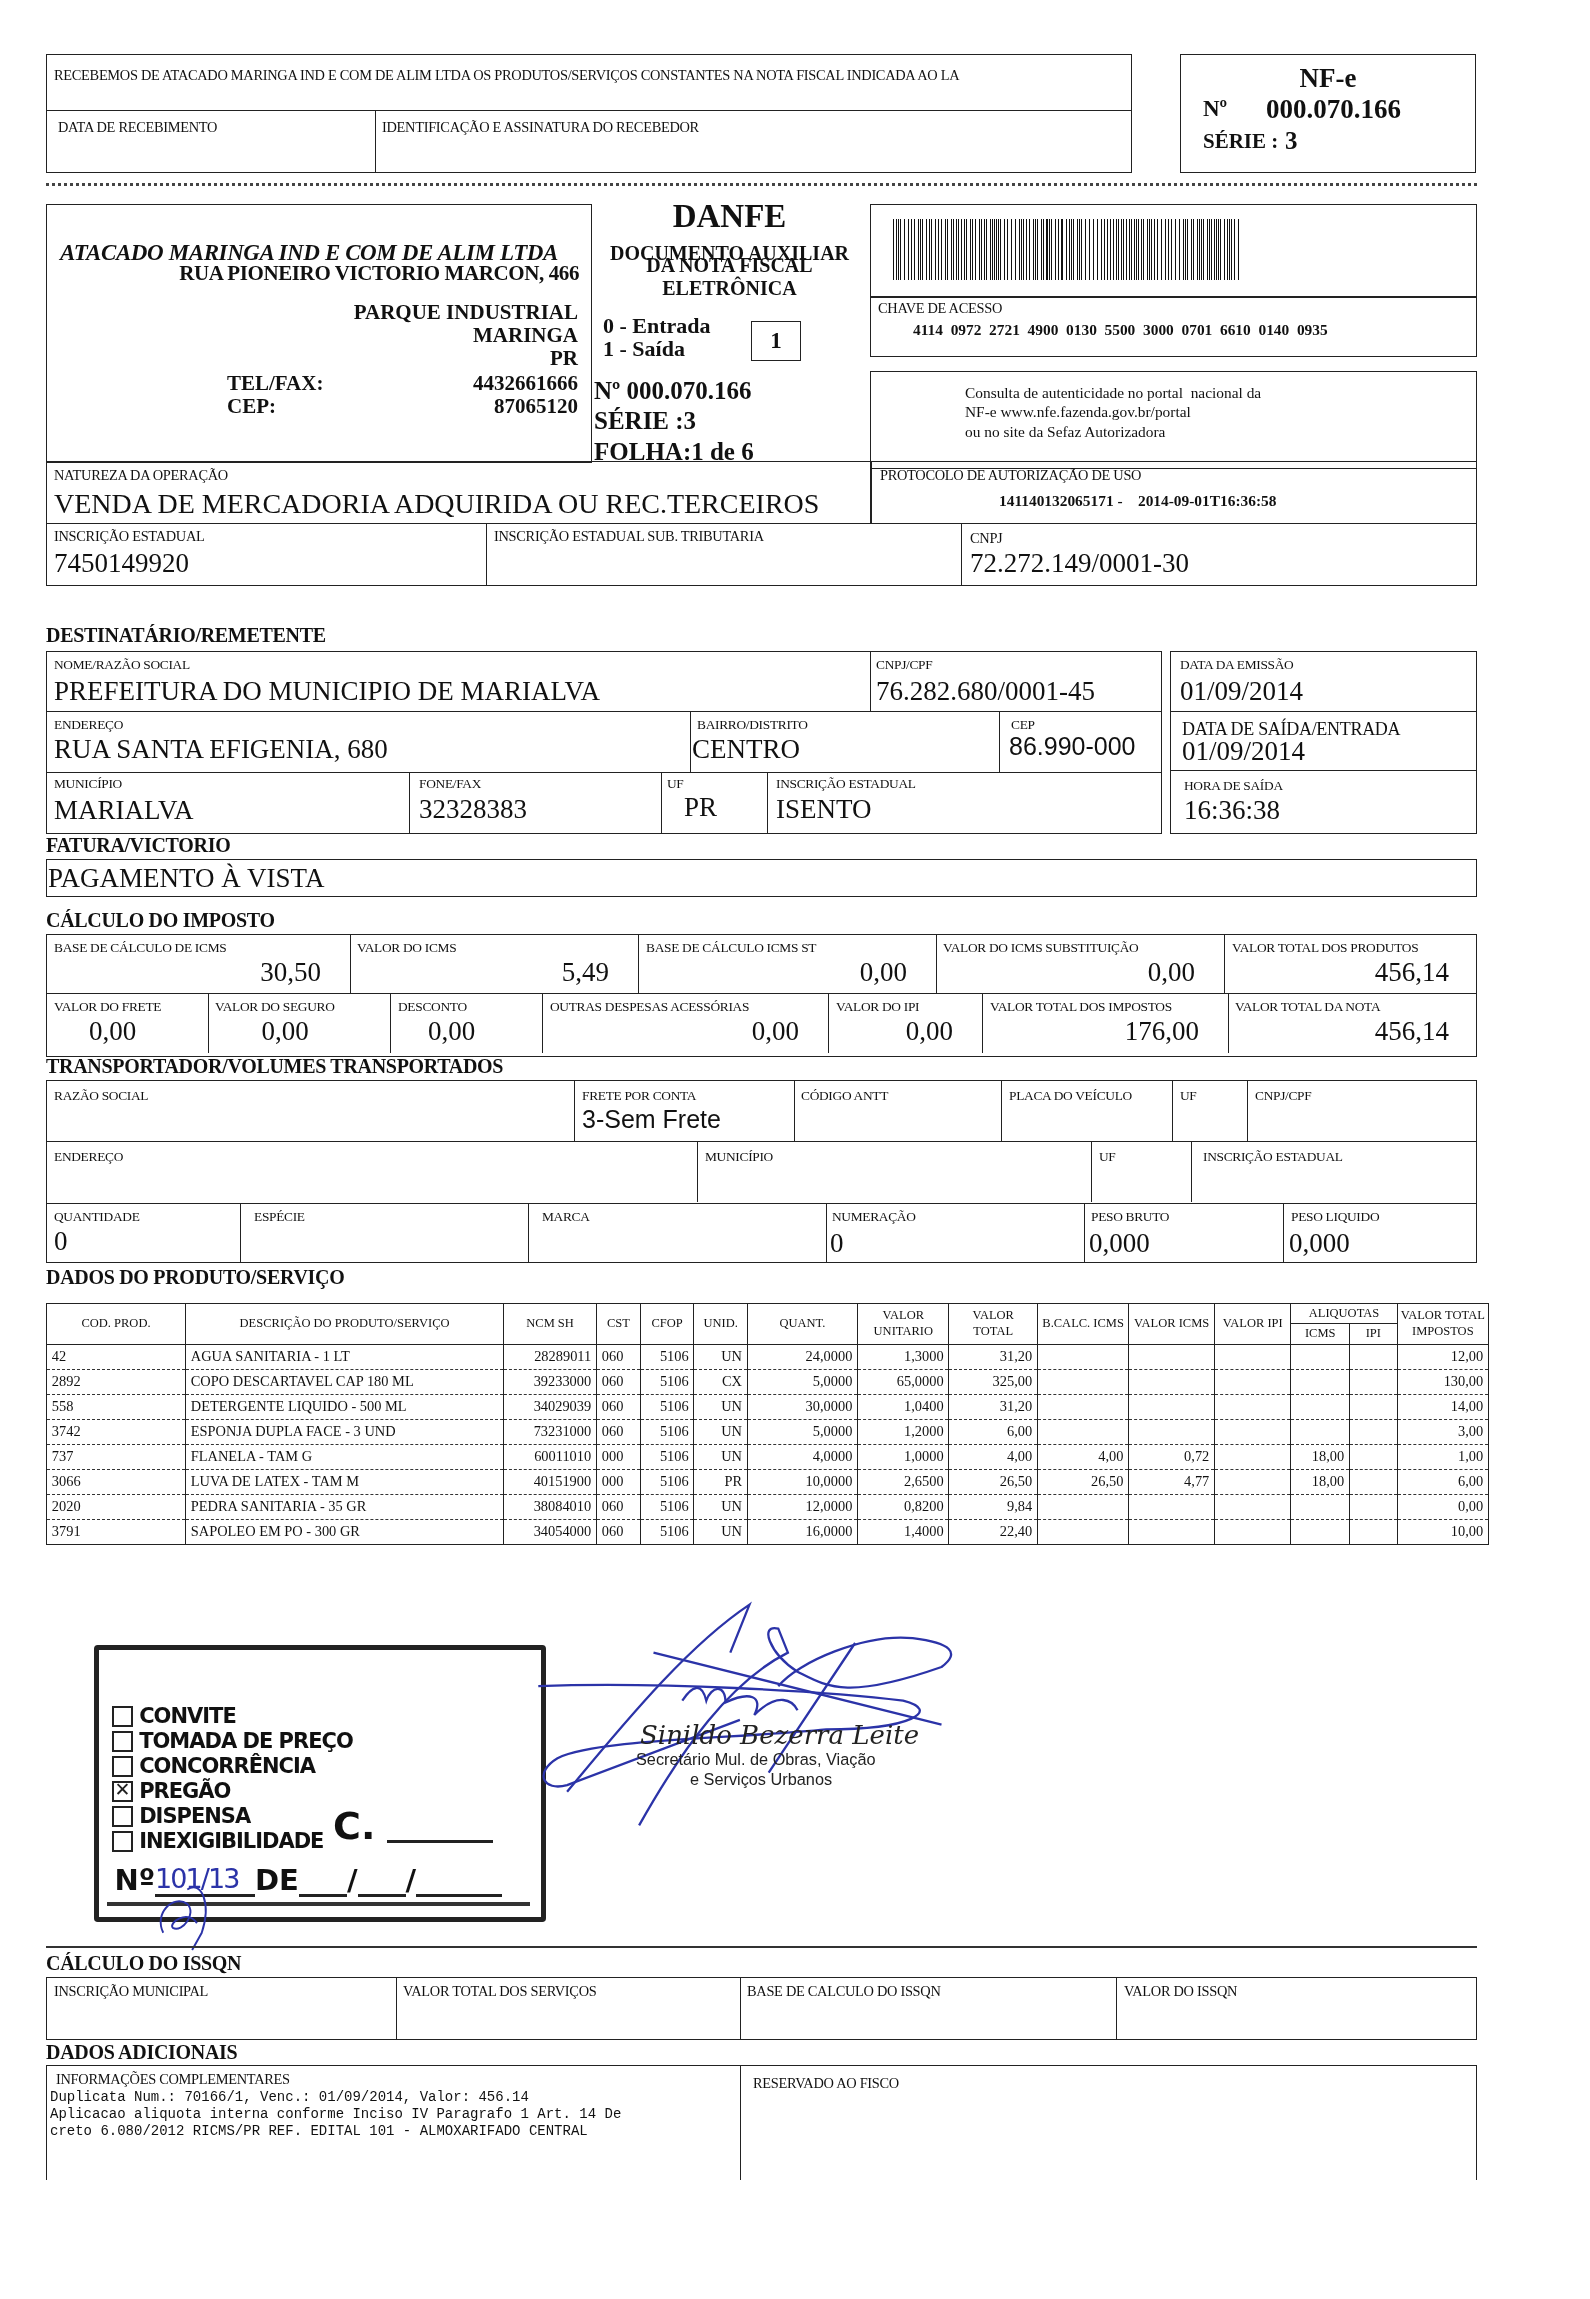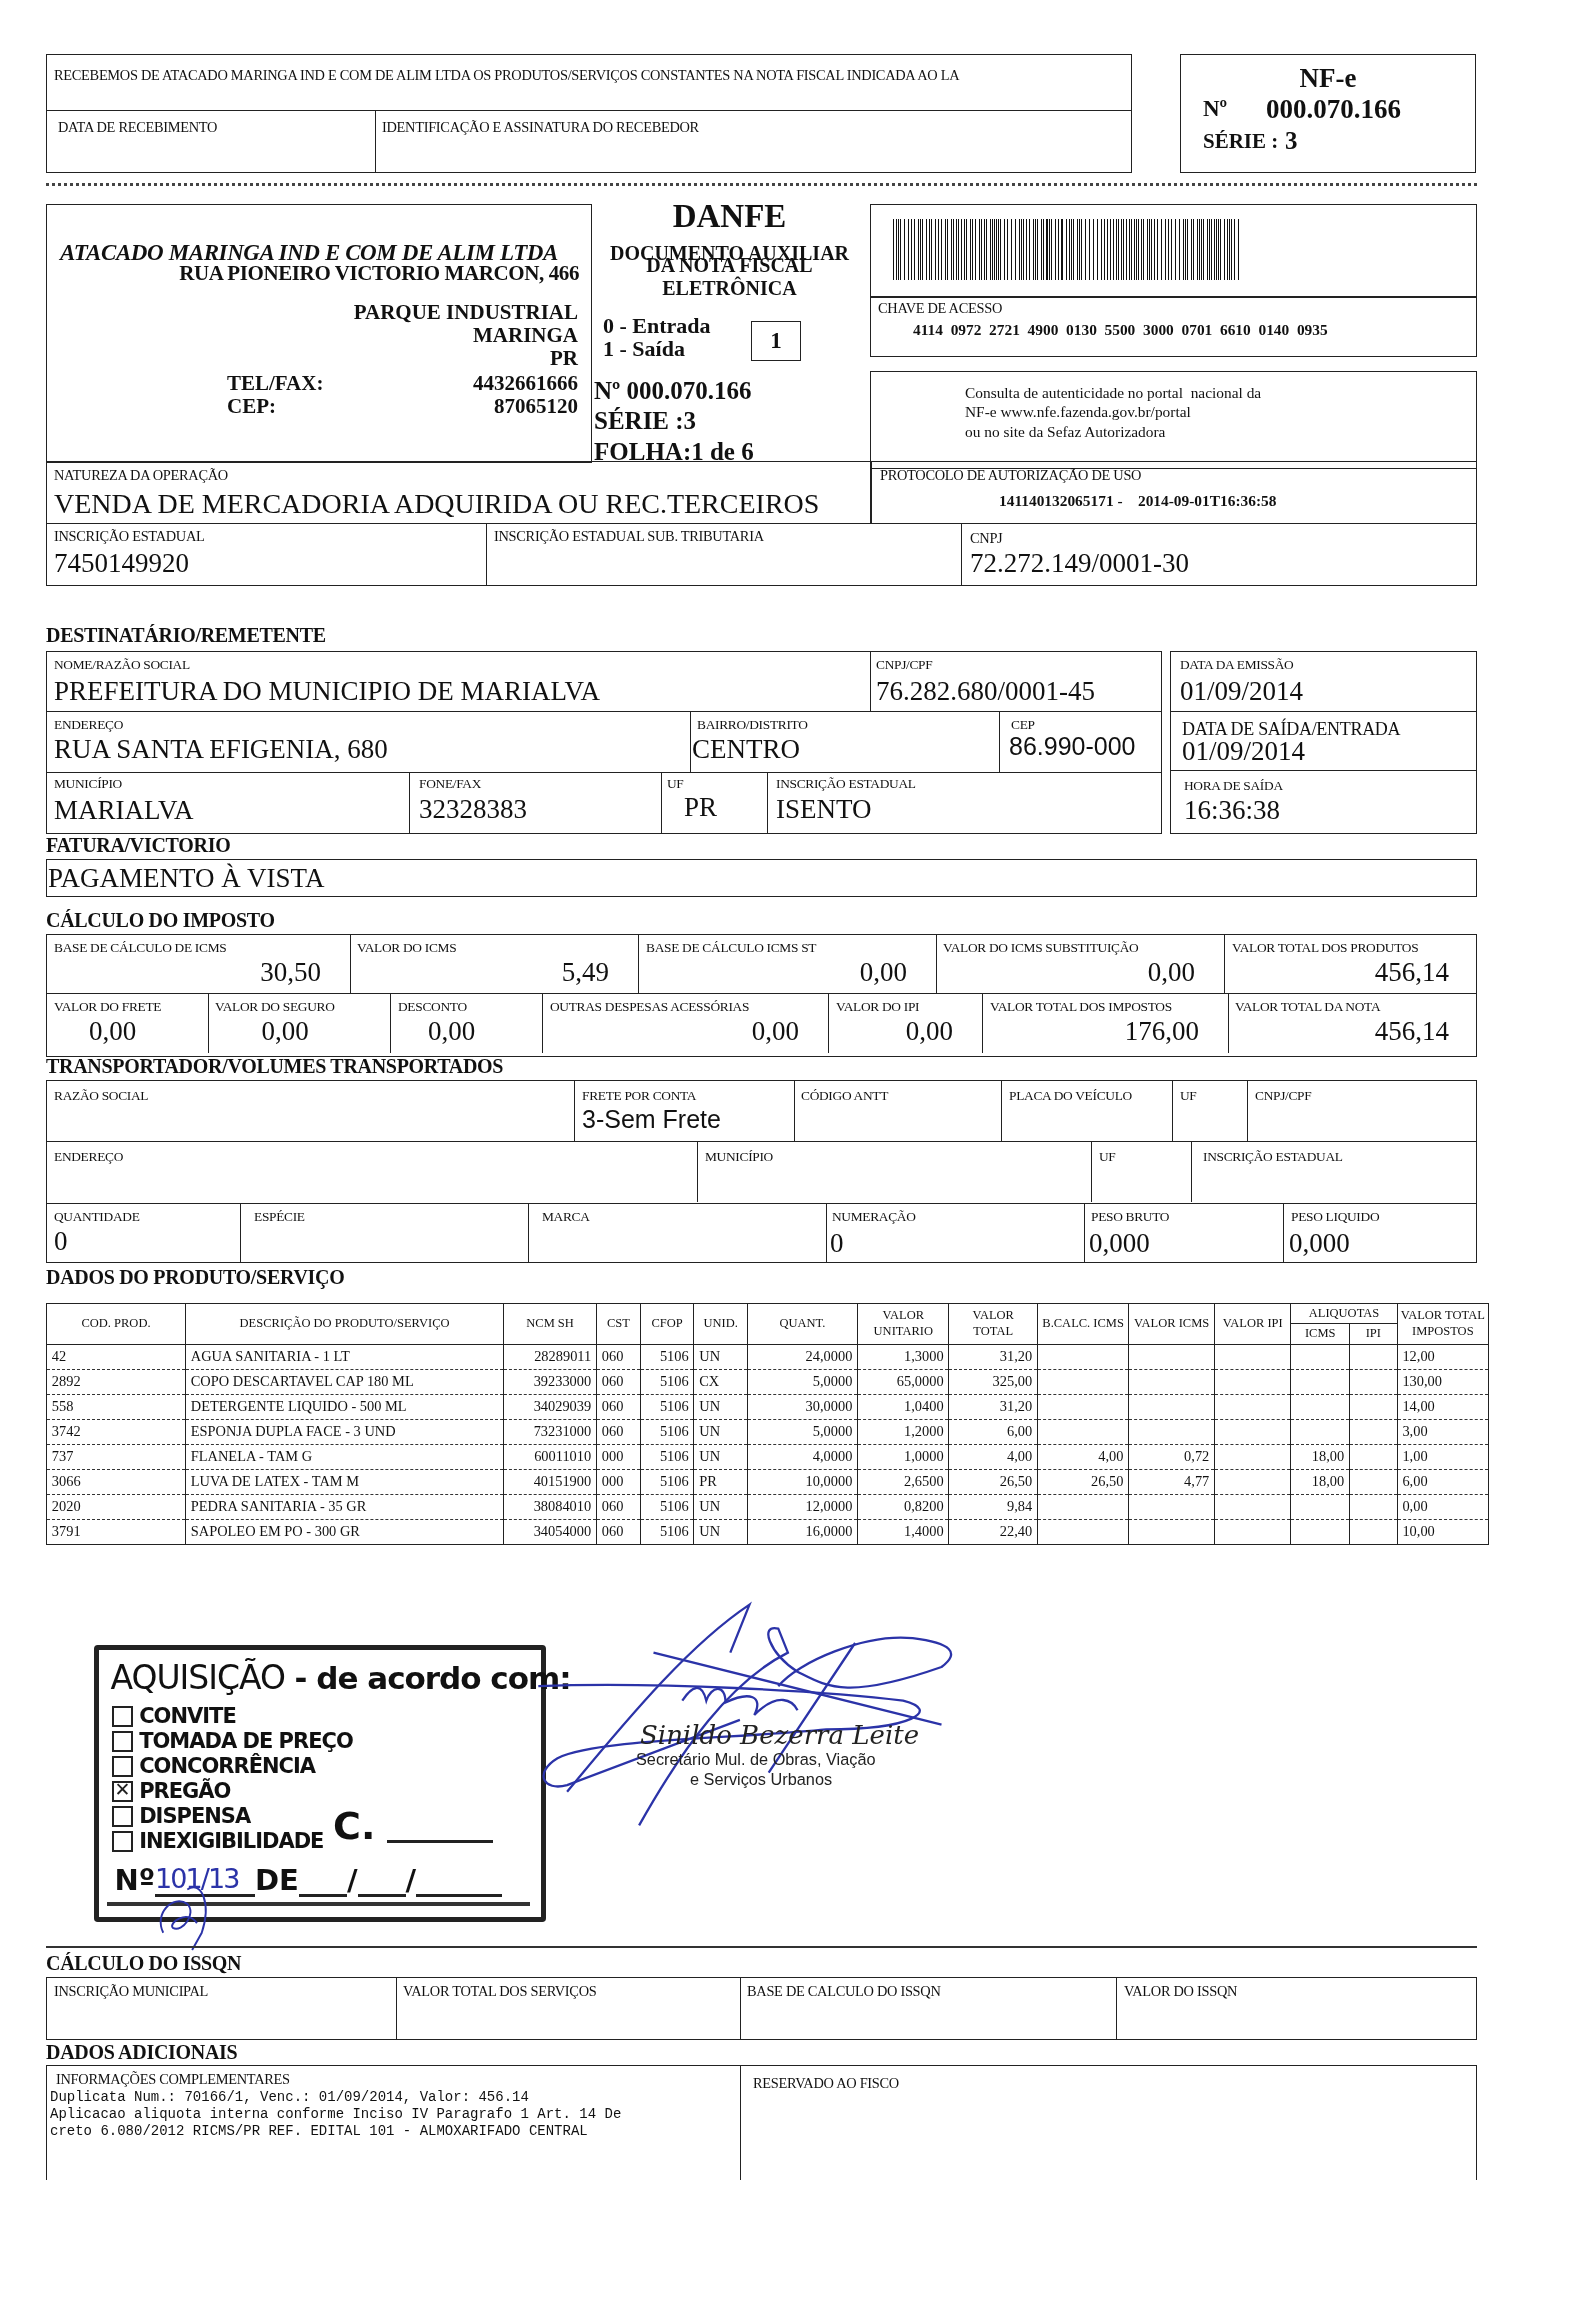--- a/index.html
+++ b/index.html
@@ -16,21 +16,21 @@
   .r { text-align: right; }
   .c { text-align: center; }
   .dash { position: absolute; height: 0; border-top: 1.9px dashed #333; }
 
   
   #prod-table { position: absolute; left: 46px; top: 1303px; width: 1443px; border-collapse: collapse; font-size: 14.4px; }
   #prod-table th { border: 1.9px solid #222; font-weight: normal; text-transform: uppercase; font-size: 12.5px; line-height: 1.25; padding: 1.9px; height: 35px; }
   #prod-table td { border-left: 1.9px solid #222; border-right: 1.9px solid #222; border-bottom: 1.9px dashed #333; height: 25px; padding: 0 4.8px; white-space: nowrap; }
   #prod-table tr:last-child td { border-bottom: 1.9px solid #222; }
   #prod-table td.n { text-align: right; }
-  #prod-table td.ct { text-align: left; }
+  #prod-table td.ct { text-align: right; }
 
   .barcode { position: absolute; display: flex; align-items: stretch; }
   .barcode span { display: block; background: #111; height: 100%; }
 
   .stamp { position: absolute; left: 94px; top: 1645px; width: 452px; height: 277px; border: 5.8px solid #222; border-radius: 3.8px; font-family: "DejaVu Sans", sans-serif; font-weight: bold; }
   .chk-row { position: absolute; left: 13.4px; font-size: 21px; display: flex; align-items: center; letter-spacing: -1px; }
   .chk { display: inline-block; width: 21px; height: 21px; border: 2.9px solid #222; margin-right: 5.8px; position: relative; }
   .chk.on::after { content: "✕"; position: absolute; left: 0px; top: -4.8px; font-size: 19px; color: #222; }
   .mono { font-family: "Liberation Mono", monospace; font-size: 14px; line-height: 17.3px; white-space: pre; }
   .sig { position: absolute; color: #2b33a8; }
@@ -530,24 +530,20 @@
         <td class="n"></td>
         <td class="n"></td>
         <td class="n"></td>
         <td class="n"></td>
         <td class="ct">10,00</td>
       </tr>
     </tbody>
 </table>
 
 <div class="stamp">
-  <div class="abs" style="left:11.5px;top:7.7px;font-size:33px;font-weight:normal;white-space:nowrap;letter-spacing:-1px;">
-    <span>AQUISIÇÃO</span>
-    <span style="font-weight:bold;font-size:31px;">- de acordo com:</span>
-  </div>
   <div id="stamp-options"></div>
   <div class="abs" style="left:234px;top:154px;font-size:38px;">C.</div>
   <div class="hl" style="left:288px;top:190px;width:106px;border-top:3.8px solid #222;"></div>
   <div class="abs" style="left:15.4px;top:213px;font-size:29px;white-space:nowrap;display:flex;align-items:flex-end;">
     <span>Nº</span>
     <span style="color:#2b33a8;font-weight:normal;font-family:'DejaVu Sans',sans-serif;font-size:27px;border-bottom:3.8px solid #222;width:100px;display:inline-block;letter-spacing:-1.9px;">101/13</span>
     <span>DE</span>
     <span style="display:inline-block;border-bottom:3.8px solid #222;width:48px;"></span>
     <span>/</span>
     <span style="display:inline-block;border-bottom:3.8px solid #222;width:48px;"></span>

